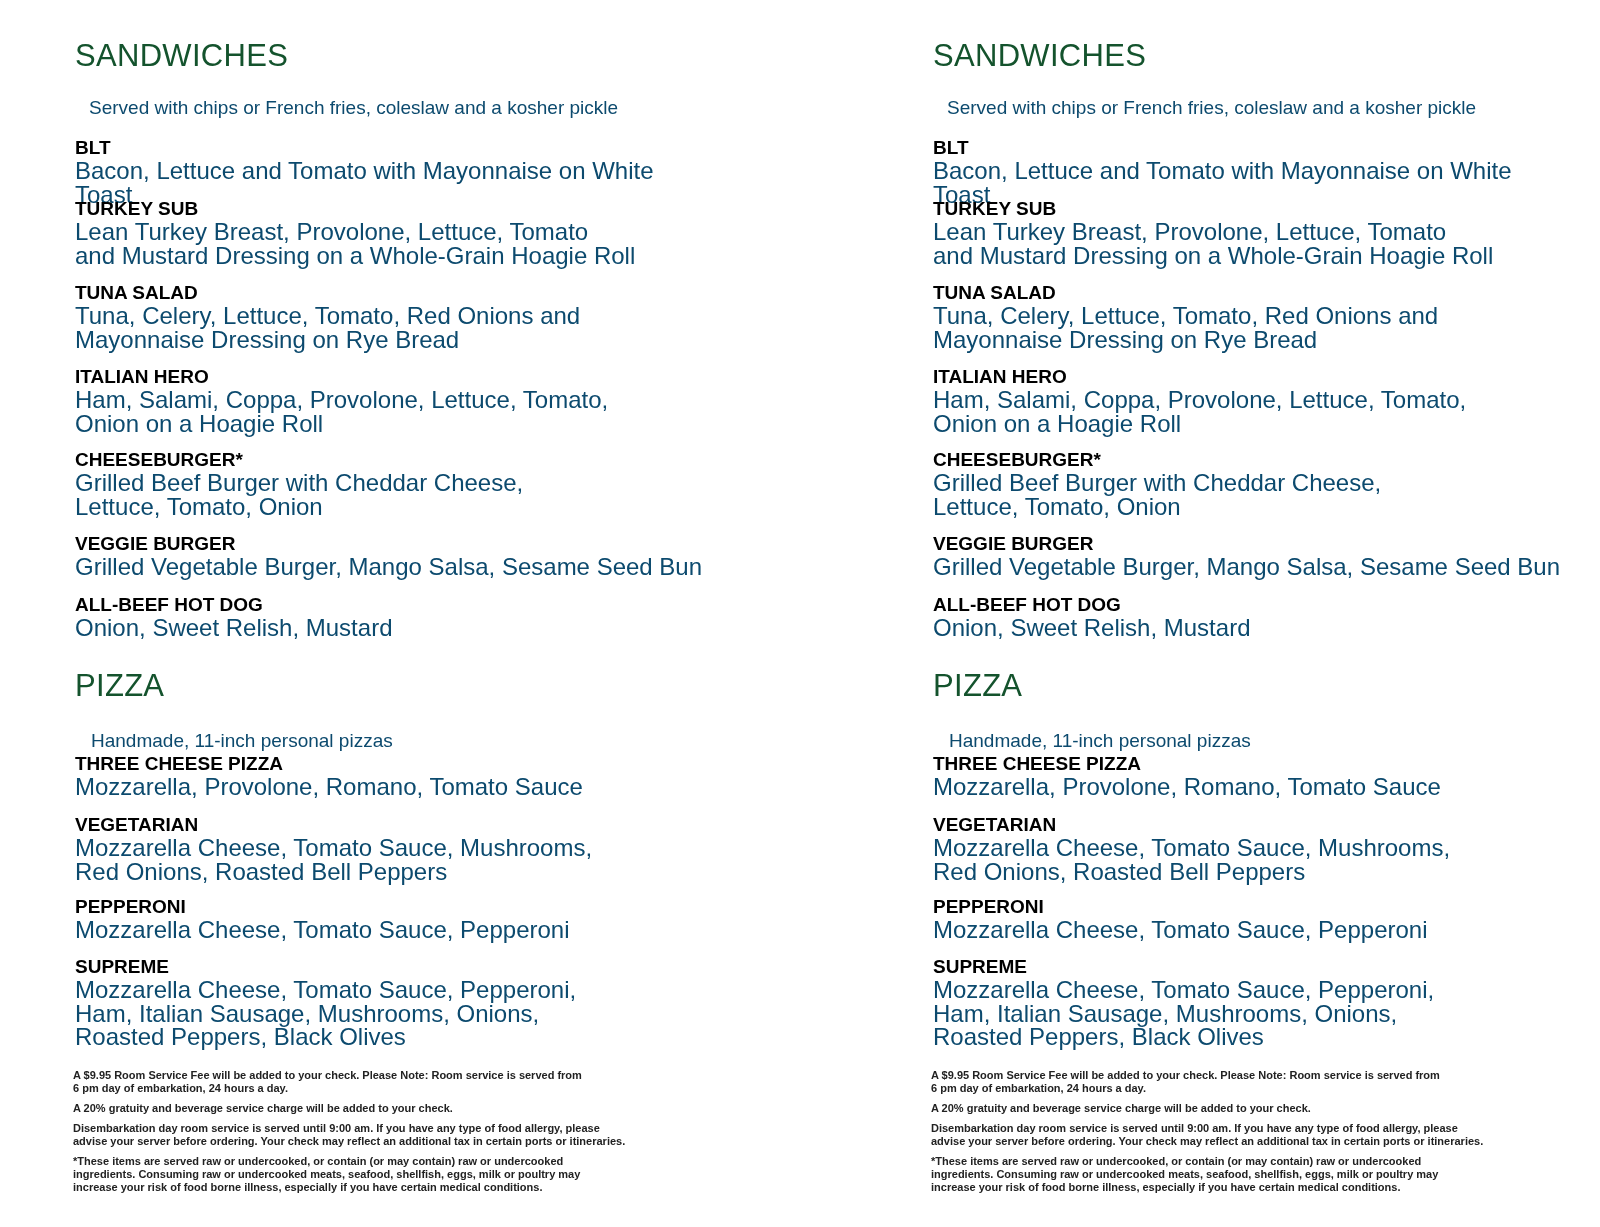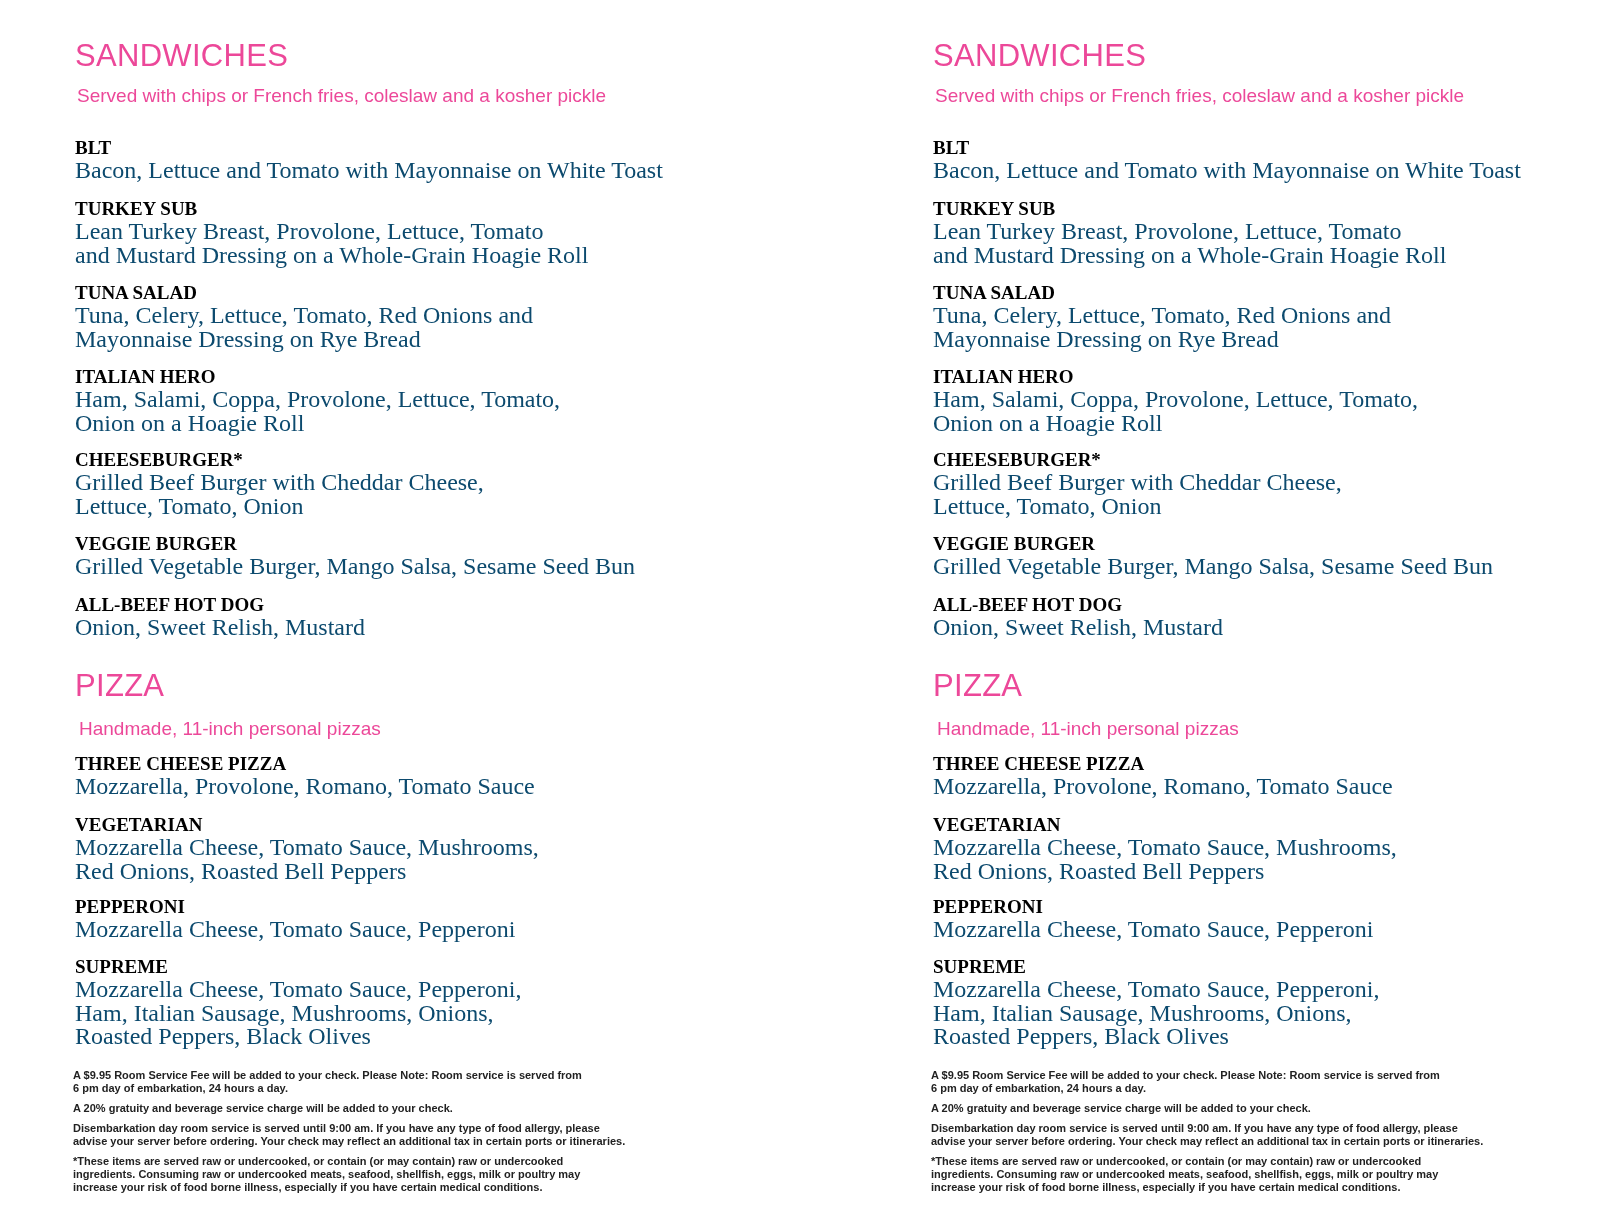--- a/index.html
+++ b/index.html
@@ -2,23 +2,23 @@
 <html><head>
 <meta charset="utf-8">
 <style>
   html, body { margin: 0; padding: 0; background: #ffffff; }
   body { width: 1600px; height: 1227px; position: relative; overflow: hidden;
          font-family: "Liberation Sans", "DejaVu Sans", sans-serif; color: #1a1a1a; }
   .page { position: absolute; top: 0; width: 620px; }
   .page.left { left: 75px; }
   .page.right { left: 933px; }
   .section-title { font-size: 31px; font-weight: 300; letter-spacing: 0.3px; margin: 0;
-                   line-height: 36px; color: #ec4899; }
-  .section-sub { font-size: 19px; font-weight: 300; color: #ec4899; margin: 4px; line-height: 24px; }
-  .item { margin: 0; font-family: Liberation Serif, serif; }
+                   line-height: 36px; color: #14532d; }
+  .section-sub { font-size: 19px; font-weight: 300; color: #0c4a6e; margin: 16px; line-height: 24px; }
+  .item { margin: 0; }
   .item-name { font-size: 19px; font-weight: bold; color: #000; line-height: 23px; display: block; }
   .item-desc { font-size: 24px; color: #0c4a6e; line-height: 23.5px; display: block; white-space: pre-line; }
   .notes { position: absolute; top: 1097px; width: 560px; font-weight: bold; }
   .note { font-size: 11px; color: #222; line-height: 13px; margin: 0 0 7px 0; white-space: pre-line; }
 </style>
 </head>
 <body>
 
 <div class="page left">
   <div>

